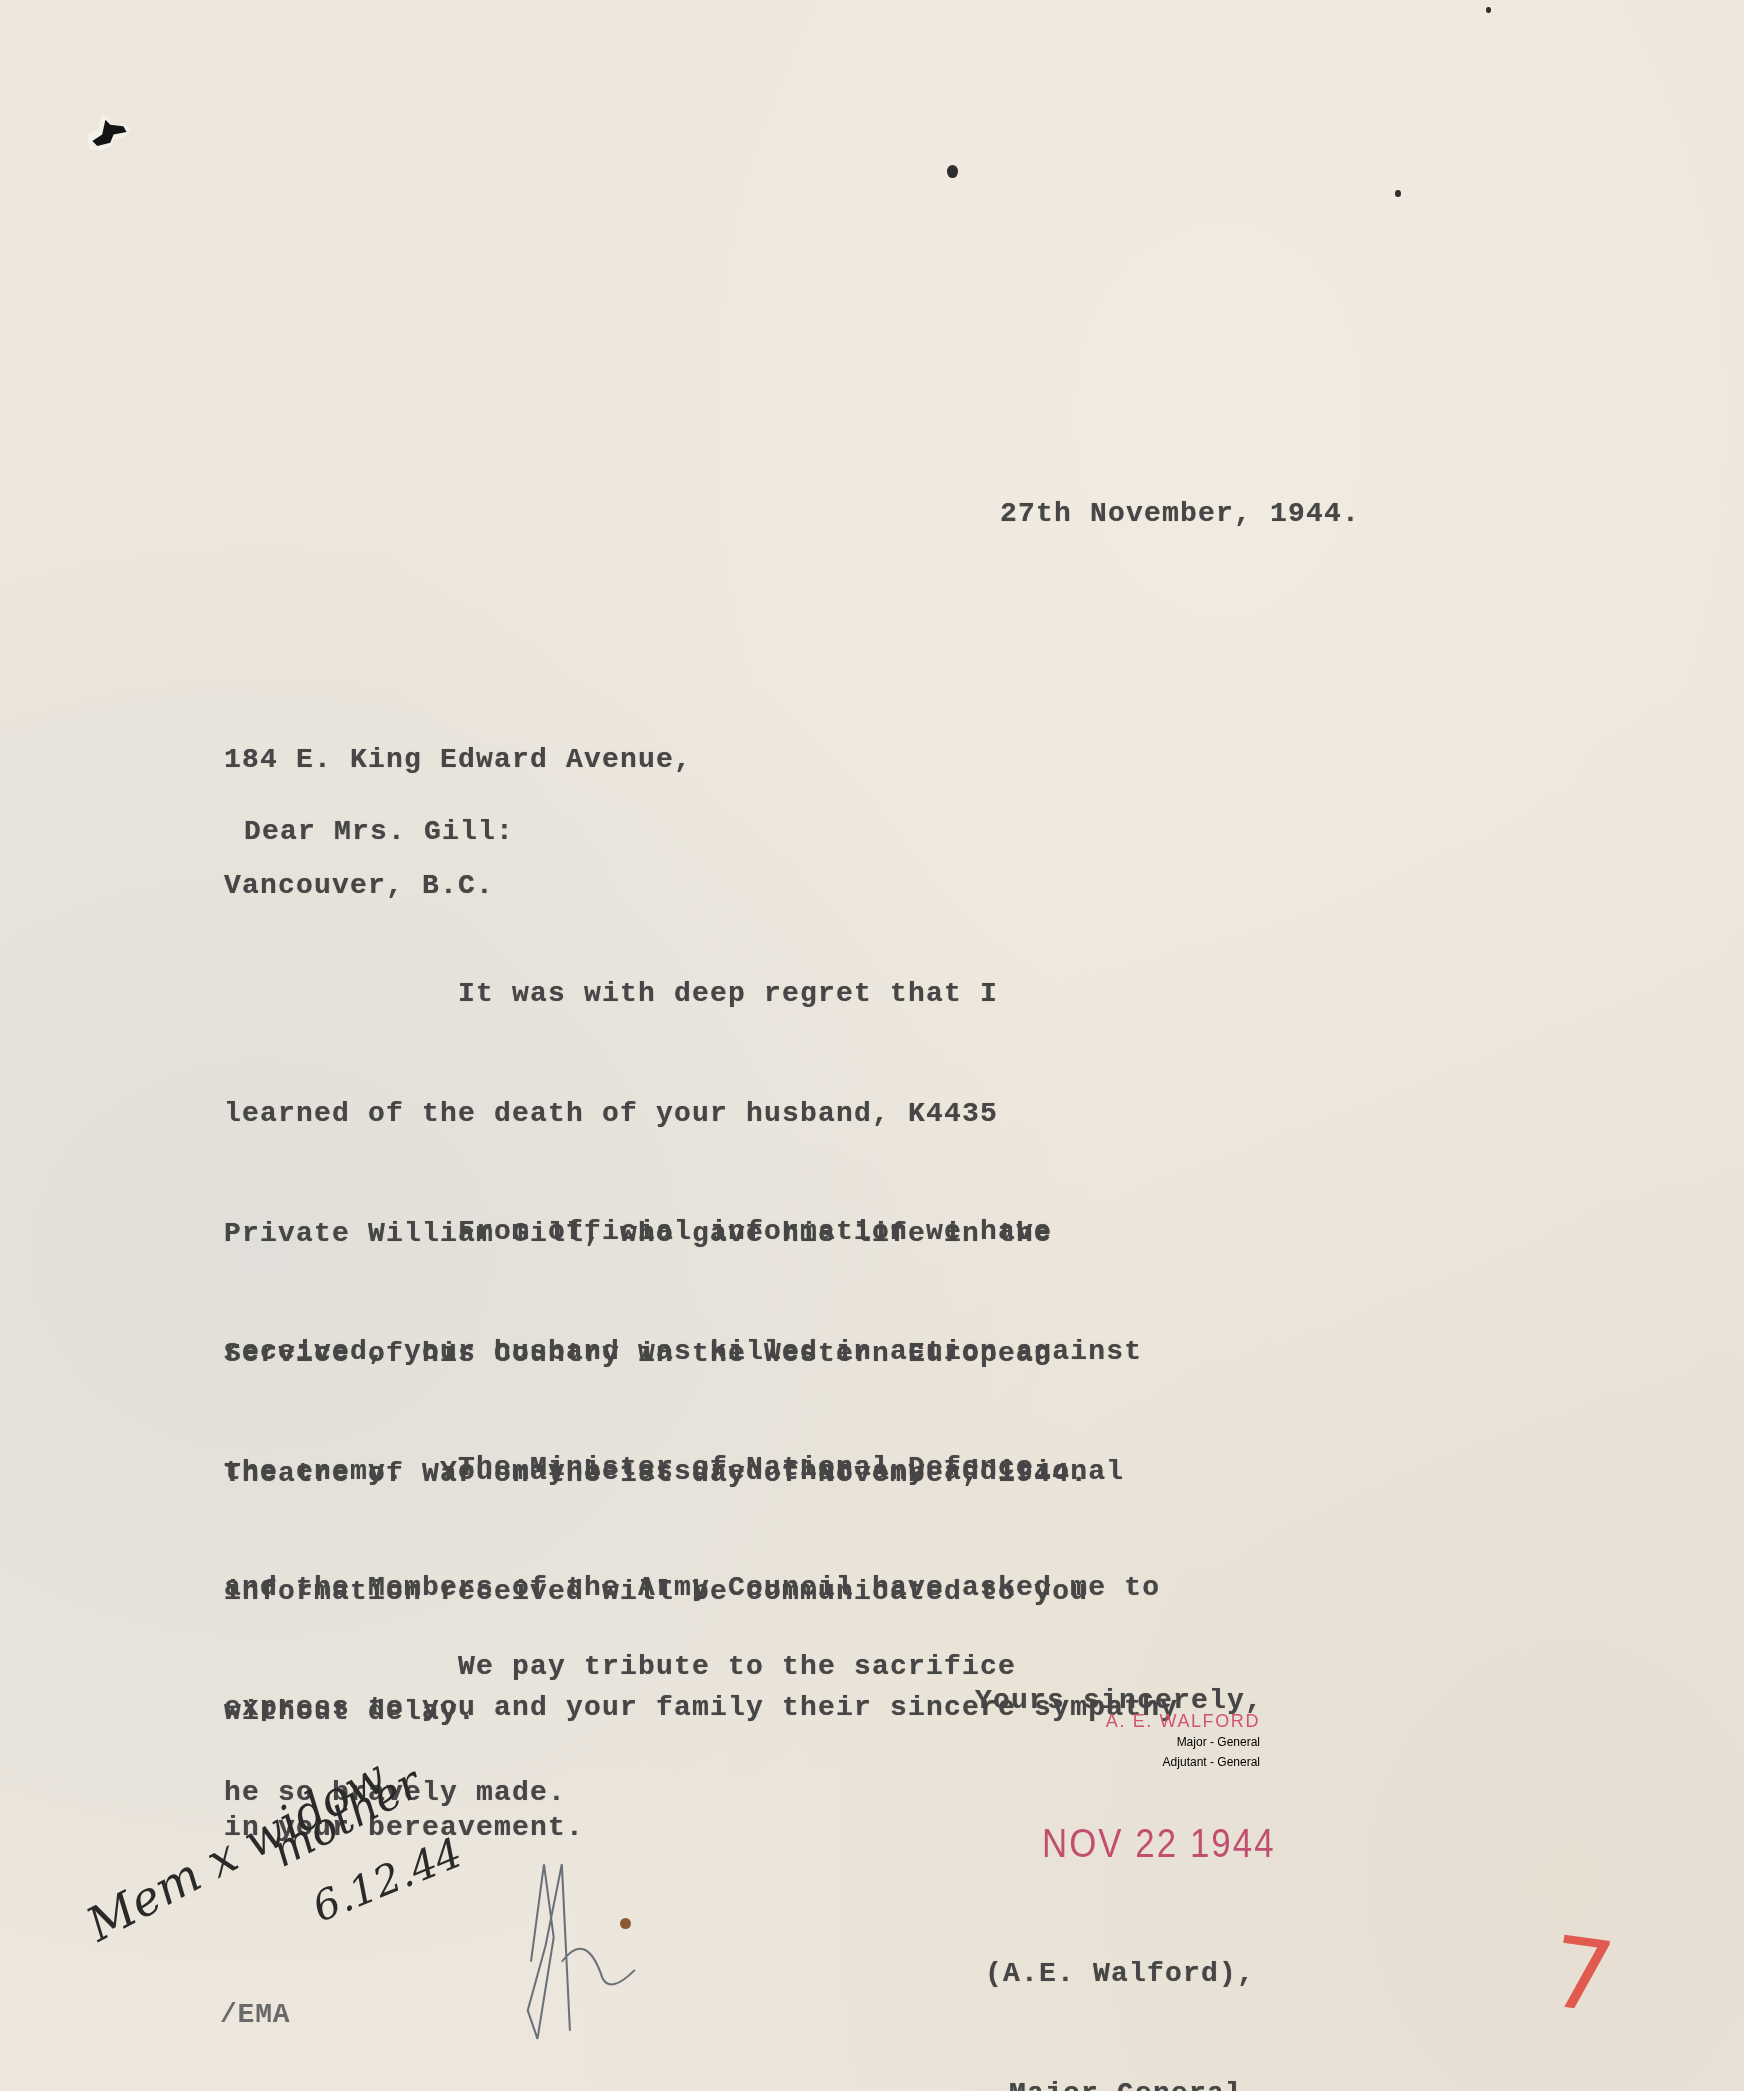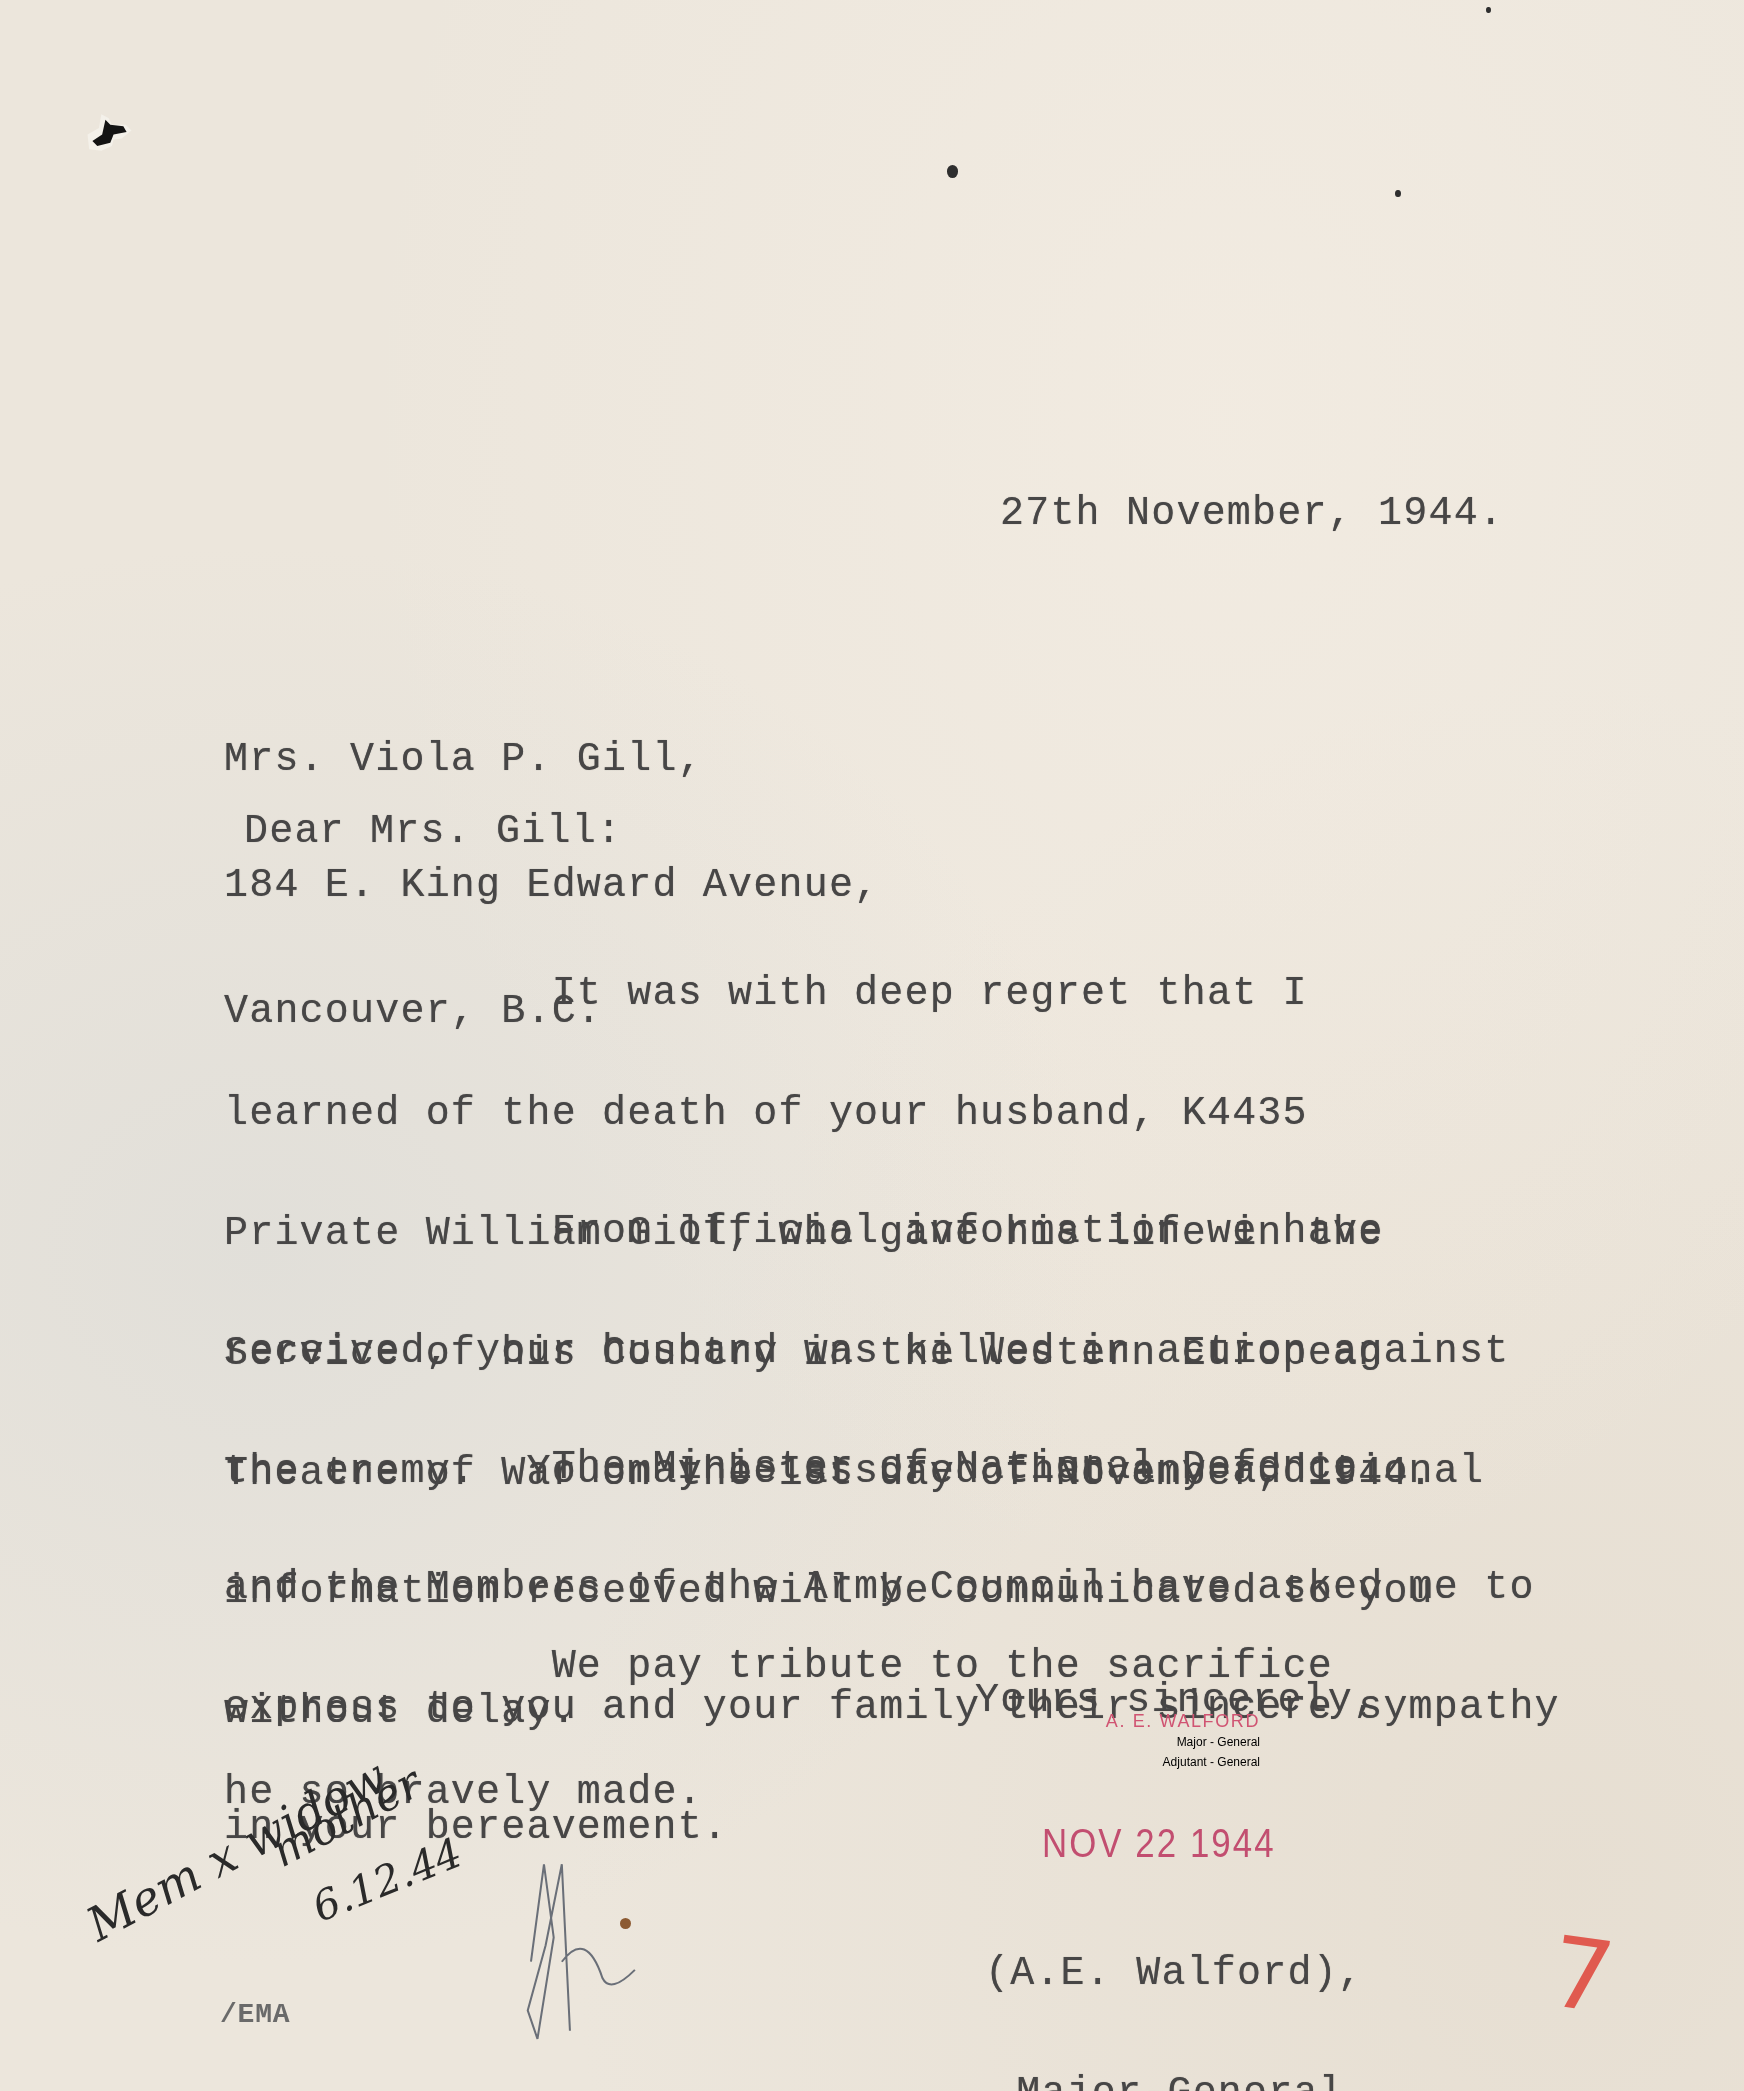--- a/index.html
+++ b/index.html
@@ -9,22 +9,22 @@
     background-image:
       radial-gradient(ellipse at 15% 60%, rgba(205,210,212,0.35), rgba(0,0,0,0) 40%),
       radial-gradient(ellipse at 70% 20%, rgba(245,238,228,0.6), rgba(0,0,0,0) 50%),
       radial-gradient(ellipse at 90% 90%, rgba(225,215,200,0.5), rgba(0,0,0,0) 45%);
     font-family: "Liberation Mono", "DejaVu Sans Mono", monospace;
     color: #3a3a3a;
   }
   .typed {
     position: absolute;
     font-family: "Liberation Mono", "DejaVu Sans Mono", monospace;
-    font-weight: normal;
-    font-size: 40px;
+    font-weight: bold;
+    font-size: 28px;
     line-height: 40px;
     color: #474646;
     letter-spacing: 1.2px;
     white-space: pre;
     text-shadow: 0 0 0.8px rgba(60,60,60,0.6);
   }
   .line { display: block; }
   .stamp {
     position: absolute;
     font-family: "Liberation Sans", "DejaVu Sans", sans-serif;
@@ -70,21 +70,20 @@
 </svg>
 
 <div class="speck" style="left:947px;top:165px;width:11.4px;height:13px;"></div>
 <div class="speck" style="left:1395px;top:190px;width:5.7px;height:7.3px;"></div>
 <div class="speck" style="left:1486px;top:6.5px;width:4.9px;height:6.5px;"></div>
 <div class="speck" style="left:620px;top:1918px;width:11.4px;height:11.4px;background:#8c5a32;"></div>
 
 <div class="typed" style="left:1000px;top:494px;">27th November, 1944.</div>
 
 <div class="typed" style="left:224px;top:655px;line-height:42px;">
-  <span class="line">Mrs. Viola P. Gill,</span>
   <span class="line">184 E. King Edward Avenue,</span>
   <span class="line">Vancouver, B.C.</span>
 </div>
 
 <div class="typed" style="left:224px;top:812px;margin-left:20px;">Dear Mrs. Gill:</div>
 
 <div class="typed" style="left:224px;top:894px;">
   <span class="line">             It was with deep regret that I</span>
   <span class="line">learned of the death of your husband, K4435</span>
   <span class="line">Private William Gill, who gave his life in the</span>

